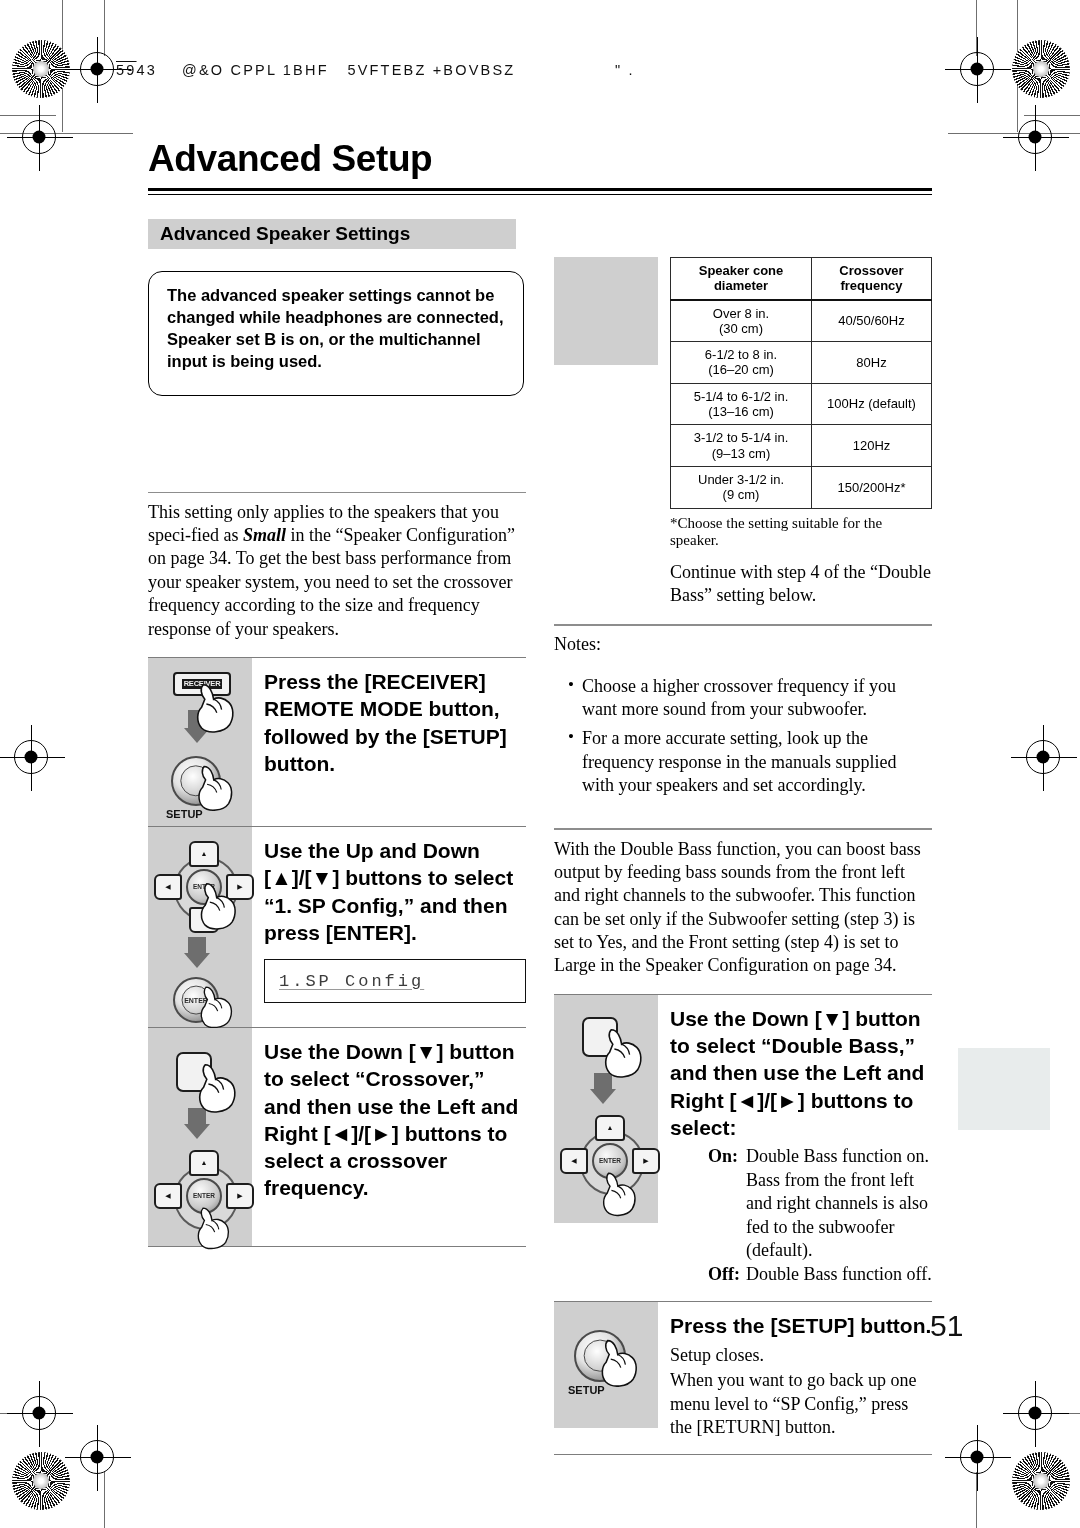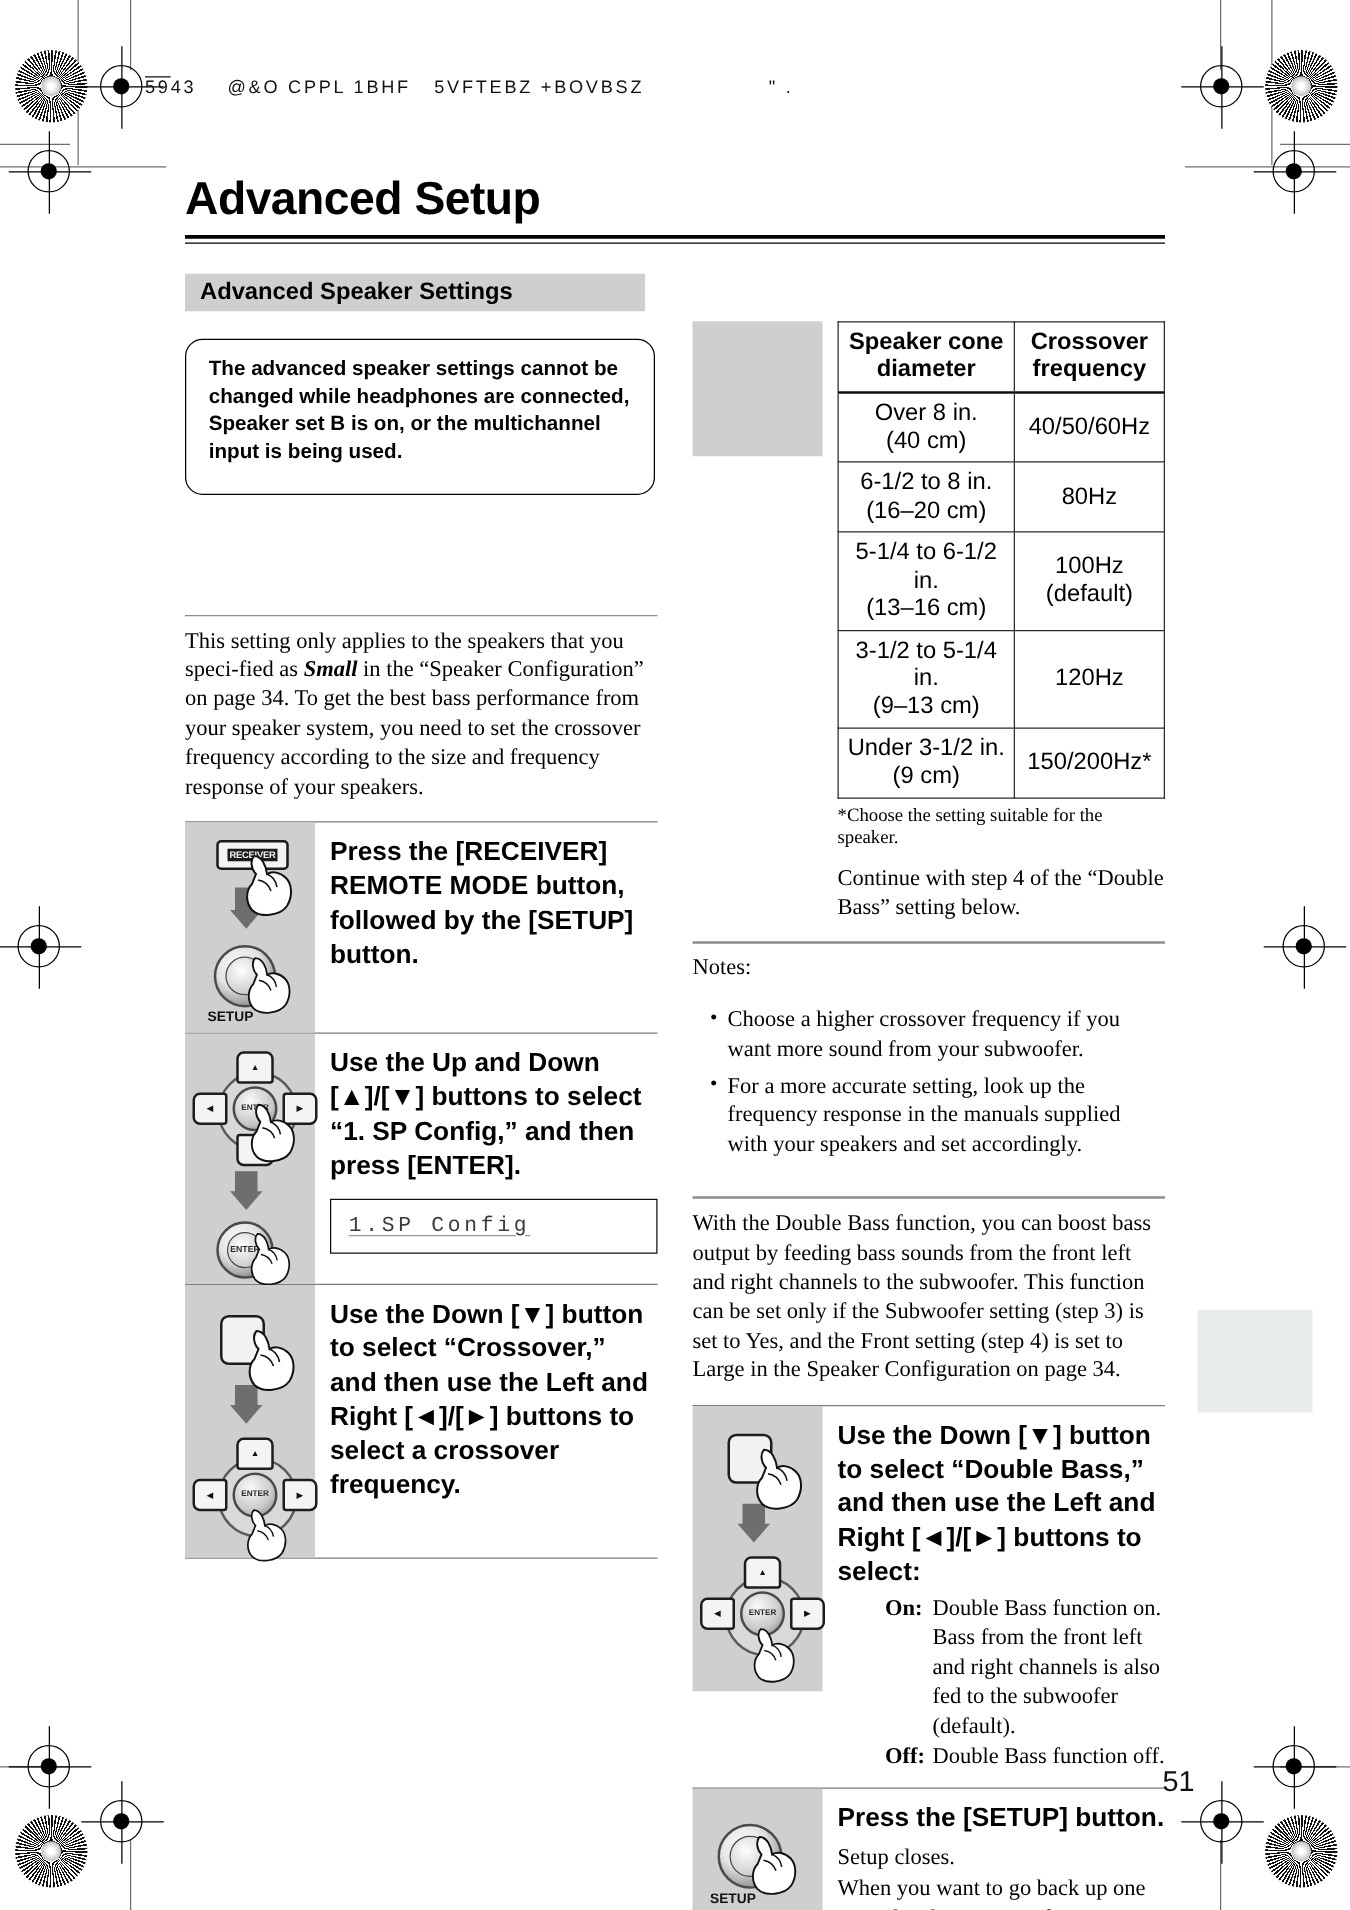--- a/index.html
+++ b/index.html
@@ -118,21 +118,21 @@
       display:flex;align-items:center;padding-left:14px;background:#fff;}
   .lcd span{font-family:"Liberation Mono",monospace;font-size:17px;letter-spacing:3px;
       color:#3c3c3c;text-decoration:underline;text-decoration-color:#9a9a9a;
       text-underline-offset:3px;}
 
   
   .tbl-shade{background:#cfcfcf;width:104px;height:108px;position:absolute;left:0;top:0;}
   .tblzone{position:relative;padding-left:116px;min-height:108px;}
   table.spec{border-collapse:collapse;width:262px;}
   table.spec th,table.spec td{border:1px solid #2b2b2b;text-align:center;
-      font-family:"Liberation Sans",sans-serif;font-size:19px;padding:5px 4px;
+      font-family:"Liberation Sans",sans-serif;font-size:13px;padding:5px 4px;
       line-height:1.18;}
   table.spec th{font-weight:bold;}
   table.spec thead tr th{border-bottom:2.5px solid #111;}
   table.spec td.c1{width:132px;}
   .tbl-note{font-size:15px;margin:6px 0 0;}
   .after-tbl{font-size:18px;line-height:1.30;margin:12px 0 0;}
 
   .notes-rule{border-top:2.4px solid #8d8d8d;margin:16px 0 0;}
   .notes-h{font-weight:normal;font-size:18px;margin:8px 0 20px;}
   ul.notes{margin:0;padding-left:16px;list-style:none;}
@@ -142,22 +142,22 @@
 
   .gap-rule{border-top:2.4px solid #8d8d8d;margin:30px 0 0;}
 
   .onoff{margin:4px 0 0;padding-left:38px;}
   .onoff-row{display:flex;font-size:18px;line-height:1.30;margin-top:1px;}
   .onoff-row .lbl{font-weight:bold;width:38px;flex:0 0 38px;}
   .onoff-row .txt{flex:1;}
 
   .sidetab{position:absolute;left:958px;top:1048px;width:92px;height:82px;
       background:#e8ecec;}
-  .pageno{position:absolute;left:930px;top:1412px;font-family:"Liberation Sans",sans-serif;
-      font-size:23px;font-weight:normal;color:#111;}
+  .pageno{position:absolute;left:930px;top:1309px;font-family:"Liberation Sans",sans-serif;
+      font-size:30px;font-weight:normal;color:#111;}
 </style>
 </head>
 <body>
 
 <div class="crop-line" style="left:104px;top:0;width:1px;height:56px;"></div>
 <div class="crop-line" style="left:0;top:115px;width:56px;height:1px;"></div>
 <div class="crop-line" style="left:62px;top:0;width:1px;height:132px;"></div>
 <div class="crop-line" style="left:0;top:133px;width:133px;height:1px;"></div>
 <div class="crop-line" style="left:976px;top:0;width:1px;height:56px;"></div>
 <div class="crop-line" style="left:1024px;top:115px;width:56px;height:1px;"></div>
@@ -357,21 +357,21 @@
                 <span>diameter</span>
               </th>
               <th>
                 <span>Crossover</span><br>
                 <span>frequency</span>
               </th>
             </tr>
           </thead>
           <tbody>
             <tr>
-              <td class="c1"><span>Over 8 in.</span><br><span>(40 cm)</span></td>
+              <td class="c1"><span>Over 8 in.</span><br><span>(30 cm)</span></td>
               <td>40/50/60Hz</td>
             </tr>
             <tr>
               <td class="c1"><span>6-1/2 to 8 in.</span><br><span>(16–20 cm)</span></td>
               <td>80Hz</td>
             </tr>
             <tr>
               <td class="c1"><span>5-1/4 to 6-1/2 in.</span><br><span>(13–16 cm)</span></td>
               <td>100Hz (default)</td>
             </tr>

